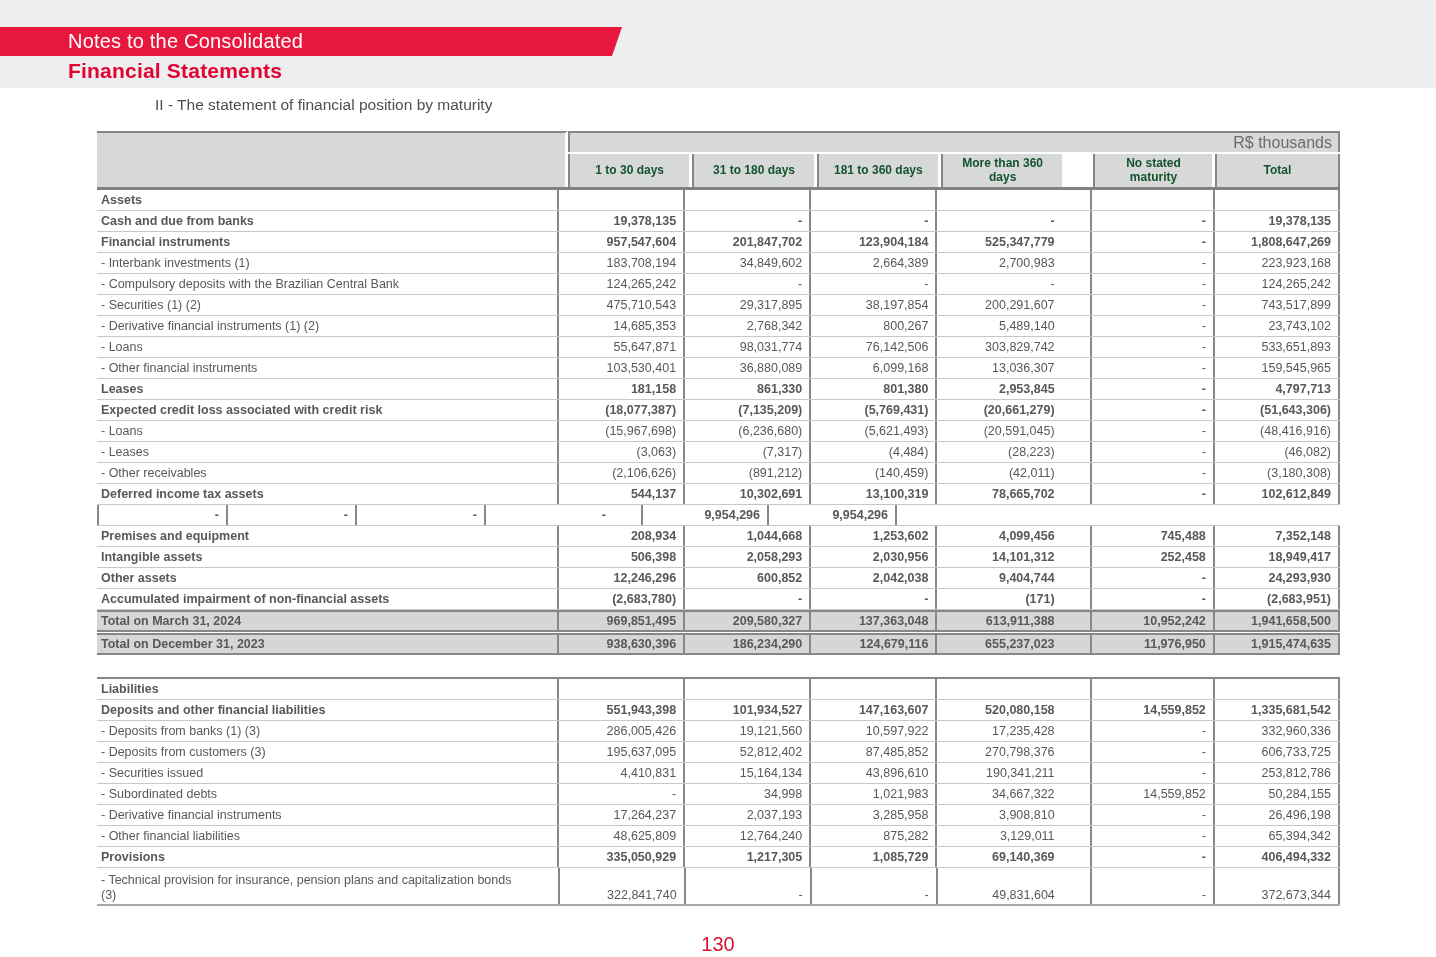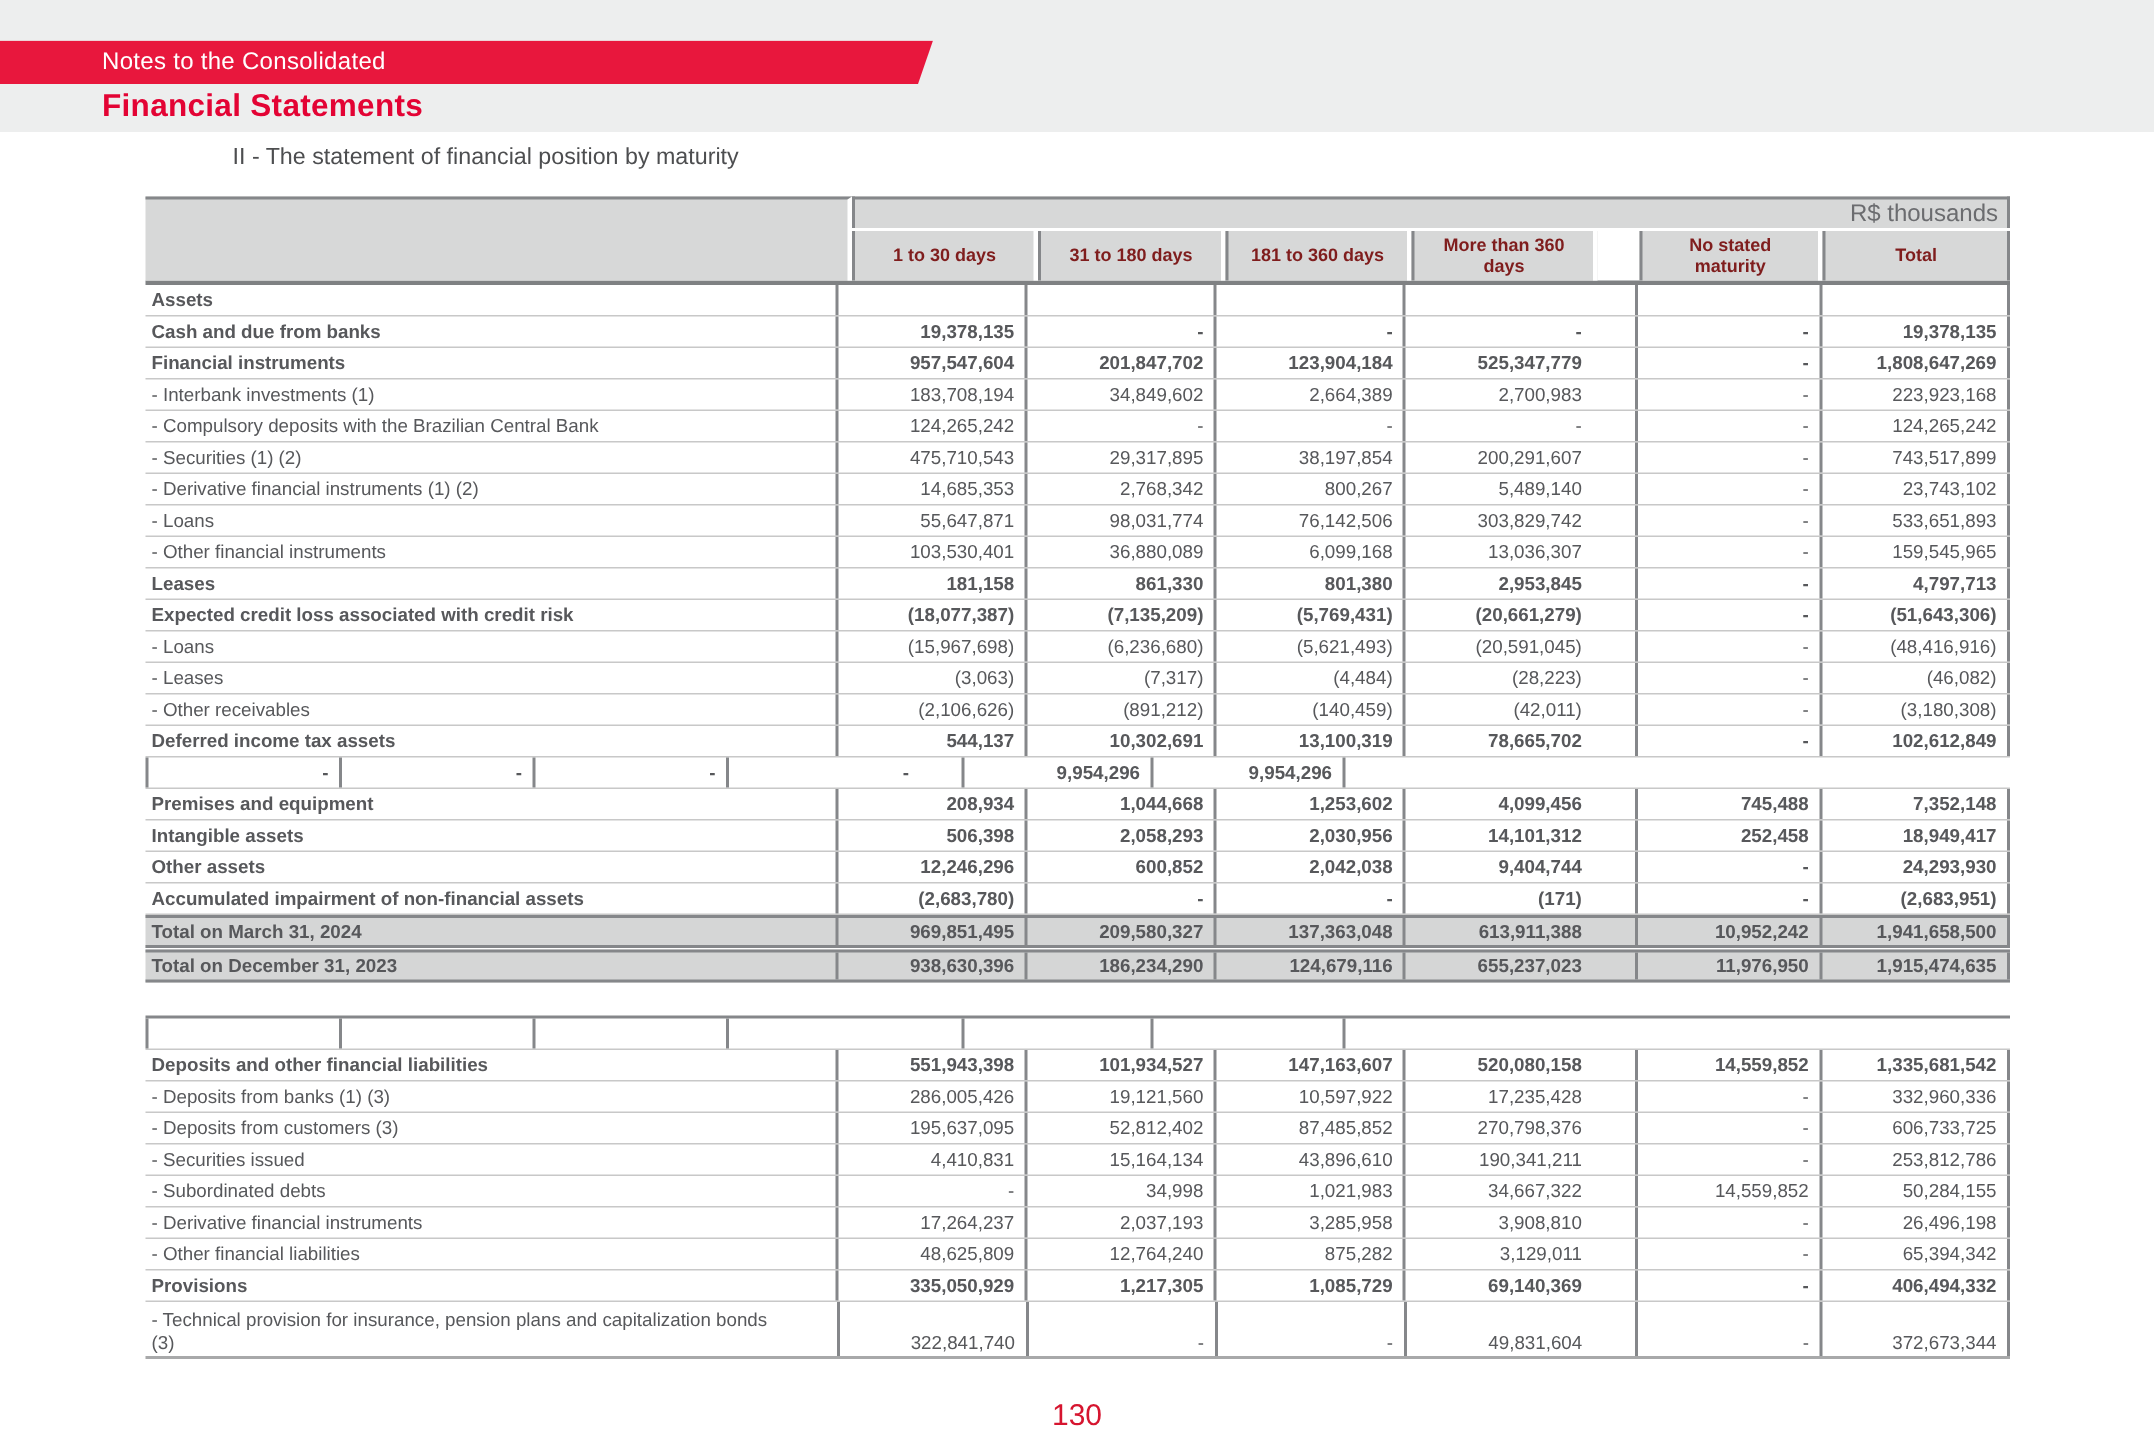--- a/index.html
+++ b/index.html
@@ -12,21 +12,21 @@
     overflow:hidden;
   }
   
   .top-band { position:absolute; left:0; top:0; width:1436px; height:88px; background:#edeeee; }
   .red-banner {
     position:absolute; left:0; top:27px; height:29px; width:622px;
     background:#e8173d;
     clip-path:polygon(0 0,100% 0,calc(100% - 10px) 100%,0 100%);
     display:flex; align-items:center;
   }
-  .red-banner .t1 { color:#ffffff; font-size:16px; font-weight:500; padding-left:68px; letter-spacing:.2px;text-align:right; }
+  .red-banner .t1 { color:#ffffff; font-size:20px; font-weight:500; padding-left:68px; letter-spacing:.2px;text-align:right; }
   .banner-line2 { position:absolute; left:68px; top:59px; color:#e30334; font-size:21px; font-weight:700; letter-spacing:.2px; }
   .section-title { position:absolute; left:155px; top:96px; font-size:15.5px; font-weight:400; color:#4d4e50; }
 
   
   .tbl { position:absolute; left:97px; top:131px; width:1243px; }
   .cell { display:flex; align-items:center; }
   .label { width:471px; padding-left:4px; justify-content:flex-start; line-height:1.15; }
   .num   { width:129px; padding-right:7px; justify-content:flex-end; border-left:2px solid #85878a; }
   .c4    { width:126px;margin-left:28px; }
   .c5    { width:130px; border-right:2px solid #85878a; }
@@ -39,21 +39,21 @@
   .units-band {
     height:21px; background:#d7d8d8; border-top:2px solid #85878a;
     border-left:2px solid #85878a; border-right:2px solid #85878a;
     display:flex; align-items:center; justify-content:flex-end;
     font-size:16px; color:#6b6c6f; padding-right:6px;
   }
   .th-cols { display:flex; margin-top:2px; height:33px; }
   .th-col {
     background:#d7d8d8; border-left:2px solid #85878a; border-right:3px solid #ffffff;
     display:flex; align-items:center; justify-content:center; text-align:center;
-    font-size:12px; font-weight:700; color:#7f1d1d; line-height:1.15;
+    font-size:12px; font-weight:700; color:#14532d; line-height:1.15;
     width:129px; padding:0 6px;
   }
   .th-col.c4 { width:126px; }
   .th-col.c5 { width:130px; border-right:2px solid #85878a; }
 
   
   .trow { display:flex; height:21px; border-bottom:1px solid #c8c8c8; font-size:12.5px; }
   .trow.section .label, .trow.bold .label, .trow.bold .num { font-weight:700; }
   .trow.total {
     background:#d5d6d6; font-weight:700; height:22px;
@@ -293,20 +293,21 @@
         <div class="cell num c1">186,234,290</div>
         <div class="cell num c2">124,679,116</div>
         <div class="cell num c3">655,237,023</div>
         <div class="cell num c4">11,976,950</div>
         <div class="cell num c5">1,915,474,635</div>
       </div>
     </div>
   <div class="tbl-gap"></div>
   <div id="liabilities-body" class="liab-body">
       <div class="trow section">
+        <div class="cell label">Liabilities</div>
         <div class="cell num c0"></div>
         <div class="cell num c1"></div>
         <div class="cell num c2"></div>
         <div class="cell num c3"></div>
         <div class="cell num c4"></div>
         <div class="cell num c5"></div>
       </div>
       <div class="trow bold">
         <div class="cell label">Deposits and other financial liabilities</div>
         <div class="cell num c0">551,943,398</div>

